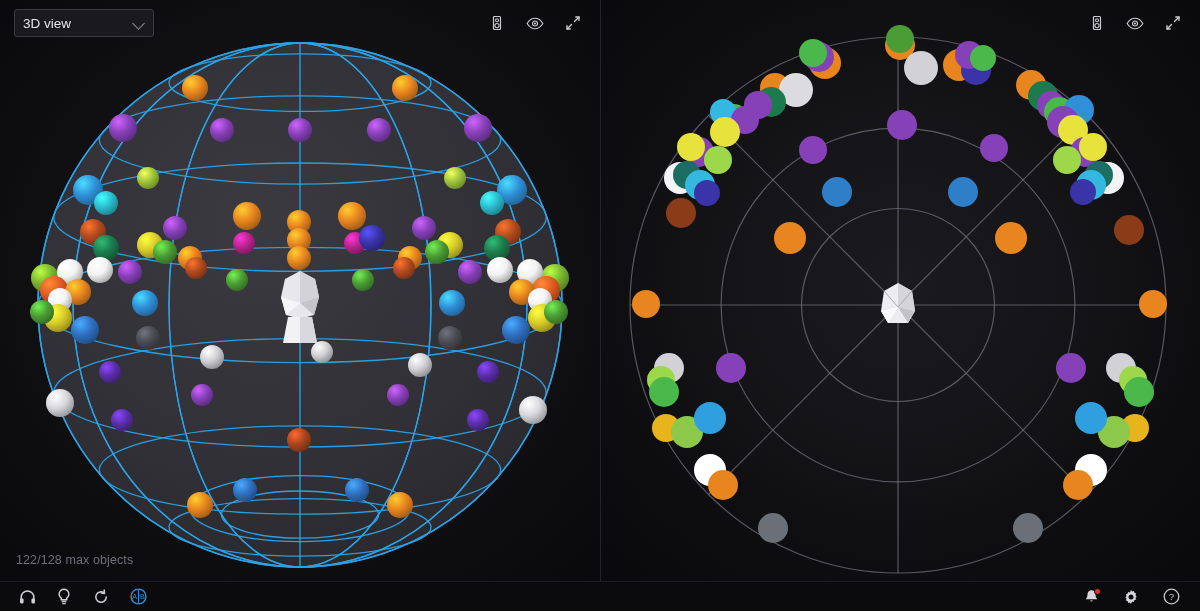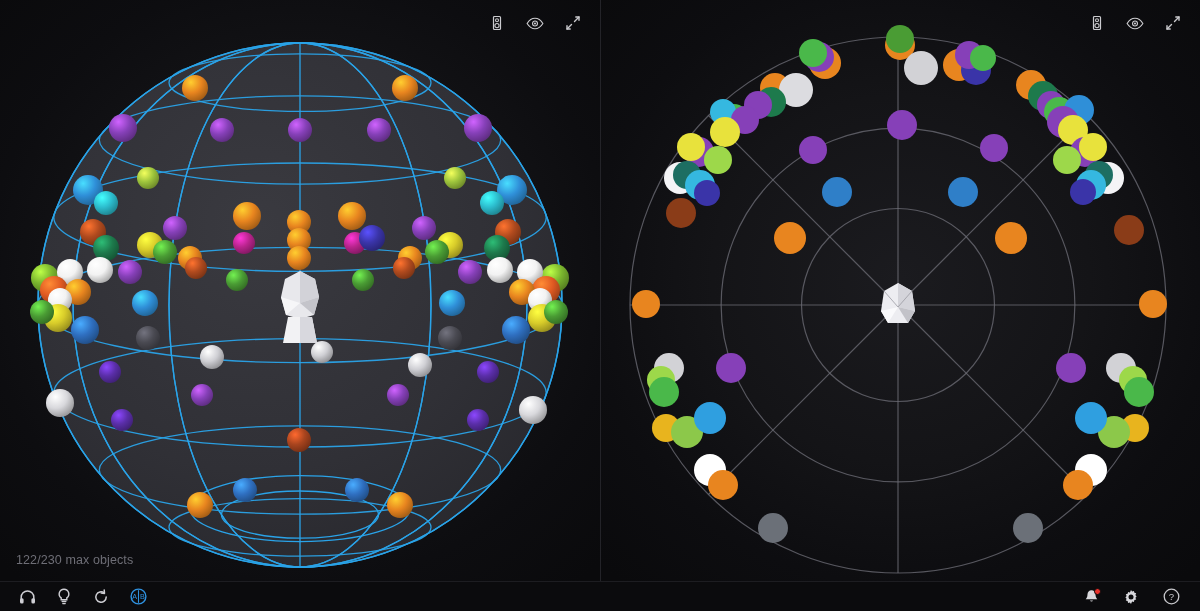--- a/index.html
+++ b/index.html
@@ -183,20 +183,24 @@
             <div class="obj3d" style="left: 467px; top: 409px; height: 22px; width: 22px; background: radial-gradient(circle at 34% 28%, rgb(140, 71, 255) 0%, rgb(90, 46, 168) 42%, rgb(56, 29, 104) 88%, rgb(41, 21, 76) 100%);"></div>
             <div class="obj3d" style="left: 287px; top: 428px; height: 24px; width: 24px; background: radial-gradient(circle at 34% 28%, rgb(255, 105, 47) 0%, rgb(168, 68, 30) 42%, rgb(104, 42, 19) 88%, rgb(76, 31, 14) 100%);"></div>
             <div class="obj3d" style="left: 233px; top: 478px; height: 24px; width: 24px; background: radial-gradient(circle at 34% 28%, rgb(73, 172, 255) 0%, rgb(47, 111, 192) 42%, rgb(29, 69, 119) 88%, rgb(21, 50, 86) 100%);"></div>
             <div class="obj3d" style="left: 345px; top: 478px; height: 24px; width: 24px; background: radial-gradient(circle at 34% 28%, rgb(73, 172, 255) 0%, rgb(47, 111, 192) 42%, rgb(29, 69, 119) 88%, rgb(21, 50, 86) 100%);"></div>
             <div class="obj3d" style="left: 187px; top: 492px; height: 26px; width: 26px; background: radial-gradient(circle at 34% 28%, rgb(255, 206, 48) 0%, rgb(232, 133, 31) 42%, rgb(144, 82, 19) 88%, rgb(104, 60, 14) 100%);"></div>
             <div class="obj3d" style="left: 387px; top: 492px; height: 26px; width: 26px; background: radial-gradient(circle at 34% 28%, rgb(255, 206, 48) 0%, rgb(232, 133, 31) 42%, rgb(144, 82, 19) 88%, rgb(104, 60, 14) 100%);"></div>
           </div>
       </div>
 
       <div class="panel-header">
+        <div class="select">
+          <span class="sel-label">3D view</span>
+          <span class="chev"></span>
+        </div>
         <div class="hdr-icons">
           <span class="ic">
             <svg width="16" height="16" viewBox="0 0 16 16">
               <rect x="4.5" y="1.5" width="7" height="13" rx="1" fill="none" stroke="#dcdce0" stroke-width="1.2"></rect>
               <circle cx="8" cy="5.3" r="1.5" fill="none" stroke="#dcdce0" stroke-width="1.1"></circle>
               <circle cx="8" cy="10.6" r="2.1" fill="none" stroke="#dcdce0" stroke-width="1.1"></circle>
             </svg>
           </span>
           <span class="ic">
             <svg width="19" height="13" viewBox="0 0 19 13">
@@ -209,21 +213,21 @@
             <svg width="16" height="16" viewBox="0 0 16 16">
               <path d="M9.5 6.5 L14 2" stroke="#dcdce0" stroke-width="1.4" stroke-linecap="round"></path>
               <path d="M14 2 L14 5.2 M14 2 L10.8 2" stroke="#dcdce0" stroke-width="1.4" stroke-linecap="round"></path>
               <path d="M6.5 9.5 L2 14" stroke="#dcdce0" stroke-width="1.4" stroke-linecap="round"></path>
               <path d="M2 14 L2 10.8 M2 14 L5.2 14" stroke="#dcdce0" stroke-width="1.4" stroke-linecap="round"></path>
             </svg>
           </span>
         </div>
       </div>
 
-      <div class="status-text">122/230 max objects</div>
+      <div class="status-text">122/128 max objects</div>
     </div>
 
     <div class="panel right">
       <div class="stage">
         <svg id="svgTop" width="600" height="581">
             <circle cx="297" cy="305" r="268" fill="none" stroke="#6c6c74" stroke-width="1.2" opacity="0.78"></circle>
             <circle cx="297" cy="305" r="176.88" fill="none" stroke="#6c6c74" stroke-width="1.2" opacity="0.78"></circle>
             <circle cx="297" cy="305" r="96.47999999999999" fill="none" stroke="#6c6c74" stroke-width="1.2" opacity="0.78"></circle>
             <line x1="297" y1="305" x2="297" y2="37" stroke="#6c6c74" stroke-width="1.2" opacity="0.78"></line>
             <line x1="297" y1="305" x2="486.5046173579948" y2="115.49538264200527" stroke="#6c6c74" stroke-width="1.2" opacity="0.78"></line>

